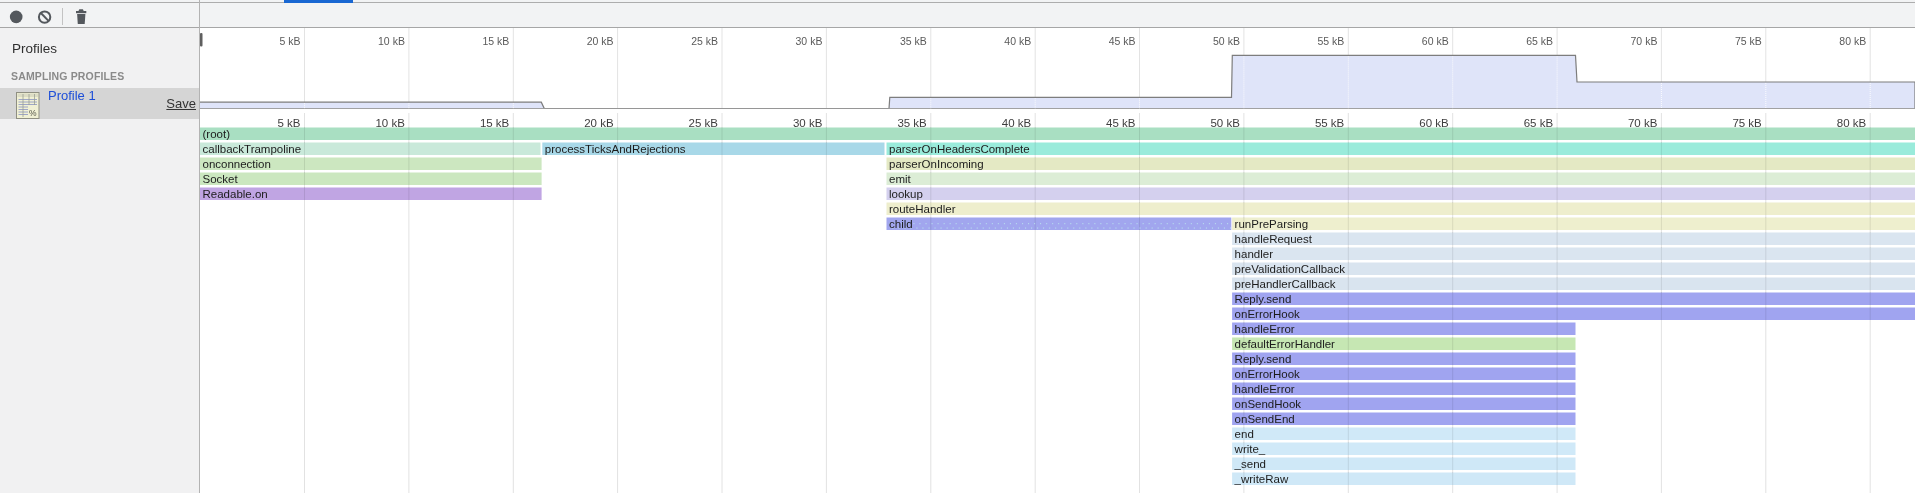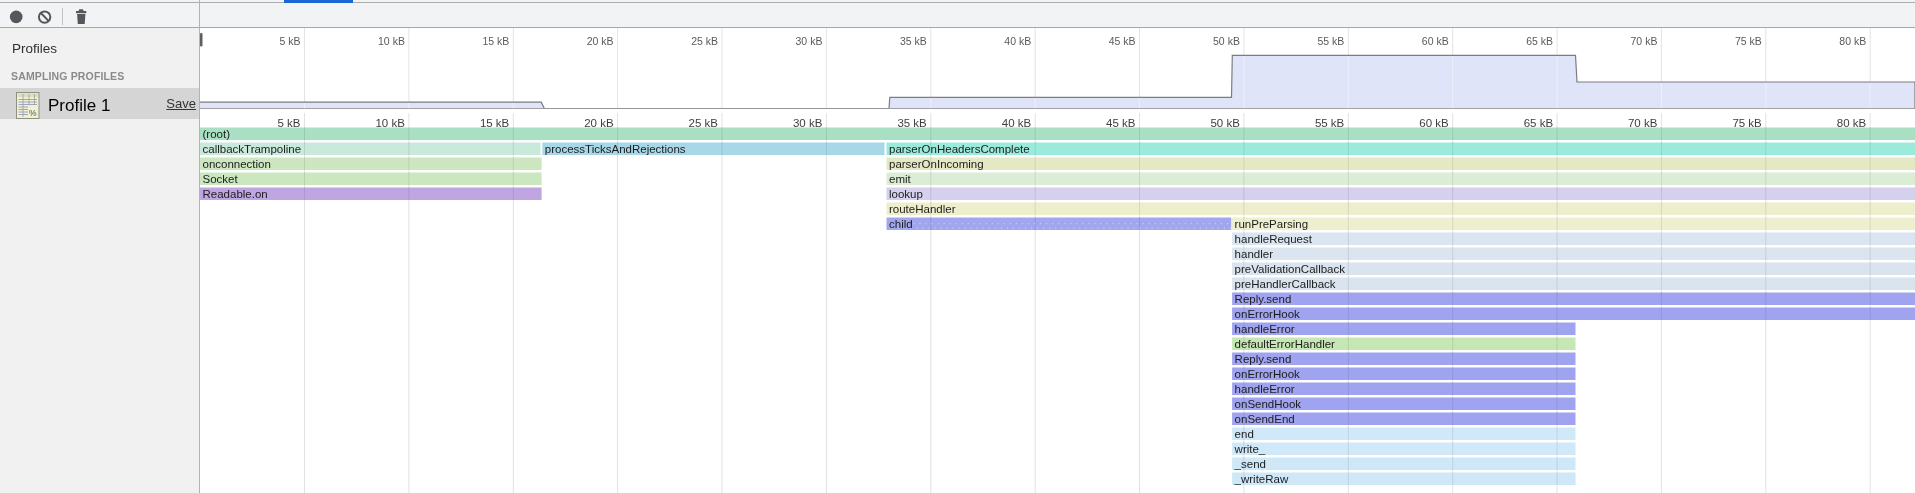--- a/index.html
+++ b/index.html
@@ -6,21 +6,21 @@
 #topbar{position:absolute;left:0;top:0;width:1915px;height:27px;background:#f2f3f4;border-bottom:1px solid #a6a6a6;}
 #topline{position:absolute;left:0;top:2px;width:1915px;height:1px;background:#adadad;z-index:3;}
 #blueline{position:absolute;left:284px;top:0;width:69px;height:3px;background:#1967d2;z-index:4;}
 #vdivider{position:absolute;left:199px;top:0;width:1px;height:493px;background:#b3b3b3;z-index:5;}
 #side-toolbar{position:absolute;left:0;top:0;width:199px;height:27px;}
 #side-body{position:absolute;left:0;top:28px;width:199px;height:465px;background:#f1f1f2;}
 #profiles-title{position:absolute;left:12px;top:13px;font-size:13.5px;color:#303030;}
 #section-head{position:absolute;left:11px;top:42px;font-size:10.5px;letter-spacing:0.15px;color:#8a8a8a;font-weight:bold;}
 #profile-row{position:absolute;left:0;top:60px;width:199px;height:31px;background:#d5d5d5;}
 #picon{position:absolute;left:16px;top:4px;}
-#pname{position:absolute;left:48px;top:8px;font-size:17px;color:#000000;}
+#pname{position:absolute;left:48px;top:0;font-size:13px;color:#1d4ed8;}
 #psave{position:absolute;right:3px;top:8px;font-size:13px;color:#333;text-decoration:underline;}
 #main-toolbar{position:absolute;left:200px;top:0;width:1715px;height:27px;background:#f2f3f4;}
 #chart-select{position:absolute;left:3px;top:5px;width:131px;height:20px;background:#3b82f6;border:1px solid #c9cacb;border-radius:2px;box-sizing:border-box;margin-top:40px;}
 #chart-select span{position:absolute;left:7px;top:2px;font-size:13px;color:#2e2e2e;}
 #chart-select i{position:absolute;right:5px;top:7px;width:0;height:0;border-left:4.5px solid transparent;border-right:4.5px solid transparent;border-top:5px solid #4a4a4a;}
 svg text{font-family:"Liberation Sans",sans-serif;}
 </style></head>
 <body>
 <div id="topbar"></div>
 <div id="main-toolbar">

